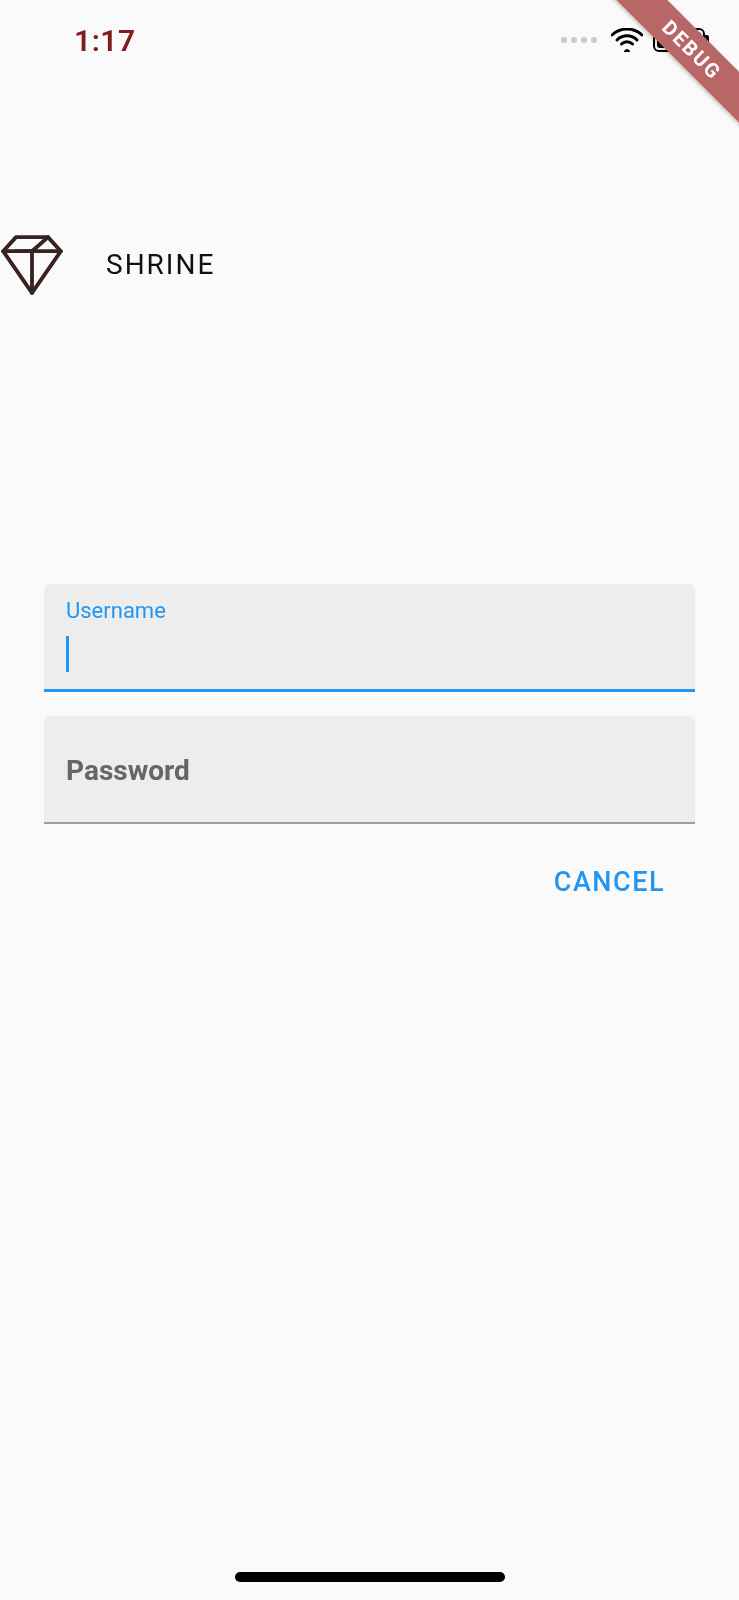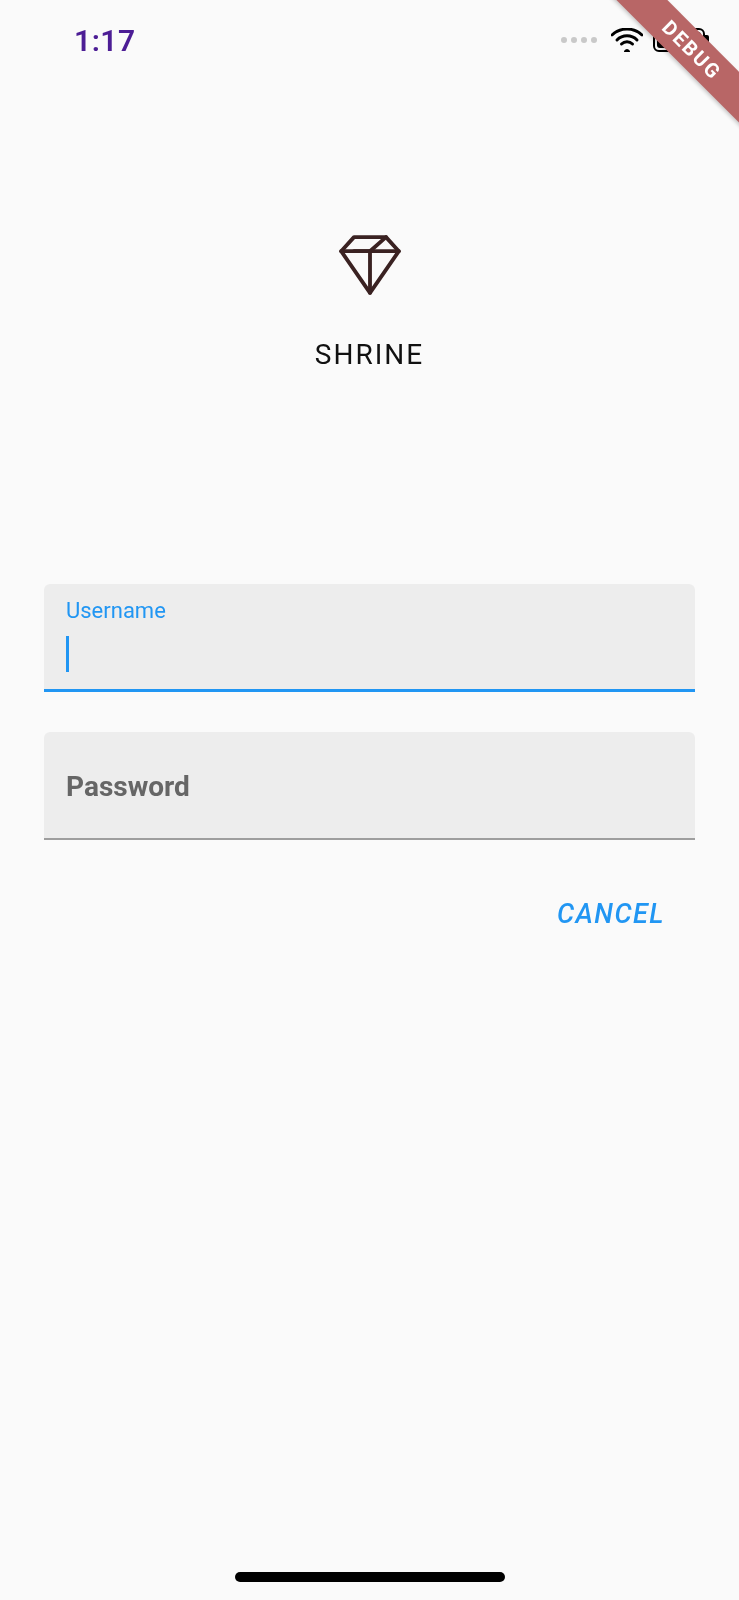--- a/index.html
+++ b/index.html
@@ -19,21 +19,21 @@
     height: 80px;
     display: flex;
     align-items: center;
     justify-content: space-between;
     padding: 0 34px 0 74px;
   }
   .status-time {
     font-size: 30px;
     font-weight: 600;
     letter-spacing: 0.5px;
-    color: #4c1d95;
+    color: #7f1d1d;
   }
   .status-right {
     display: flex;
     align-items: center;
     gap: 10px;
   }
   .cell-dots {
     display: flex;
     gap: 4px;
     align-items: center;
@@ -82,21 +82,21 @@
     padding: 6px 80px;
     box-shadow: 0 2px 4px rgba(0,0,0,0.2);
   }
 
   
   .logo-block {
     position: absolute;
     top: 232px;
     left: 0; right: 0;
     display: flex;
-    flex-direction: column;
+    flex-direction: row;
     align-items: center;
     gap: 42px;
   }
   .logo-block svg { display: block; }
   .app-title {
     font-size: 28px;
     letter-spacing: 2px;
     color: #111;
   }
 
@@ -105,21 +105,21 @@
     position: absolute;
     left: 44px; right: 44px;
     top: 584px;
   }
   .field {
     background: #ededed;
     border-top-left-radius: 6px;
     border-top-right-radius: 6px;
     position: relative;
     height: 108px;
-    margin-bottom: 40px;
+    margin-bottom: 24px;
   }
   .field .floating-label {
     position: absolute;
     left: 22px;
     font-size: 22px;
     pointer-events: none;
   }
   .field.unfocused .floating-label {
     top: 50%;
     transform: translateY(-50%);
@@ -170,21 +170,20 @@
   }
   .btn {
     border: none;
     cursor: pointer;
     font-size: 27px;
     font-weight: 500;
     letter-spacing: 1.5px;
     padding: 18px 30px;
     border-radius: 4px;
     font-family: inherit;
-    font-style: italic;
   }
   .btn-flat {
     background: transparent;
     color: #2196f3;
   }
   .btn-raised {
     background: #2196f3;
     color: #fff;
     box-shadow: 0 3px 5px rgba(0,0,0,0.2);
   }

